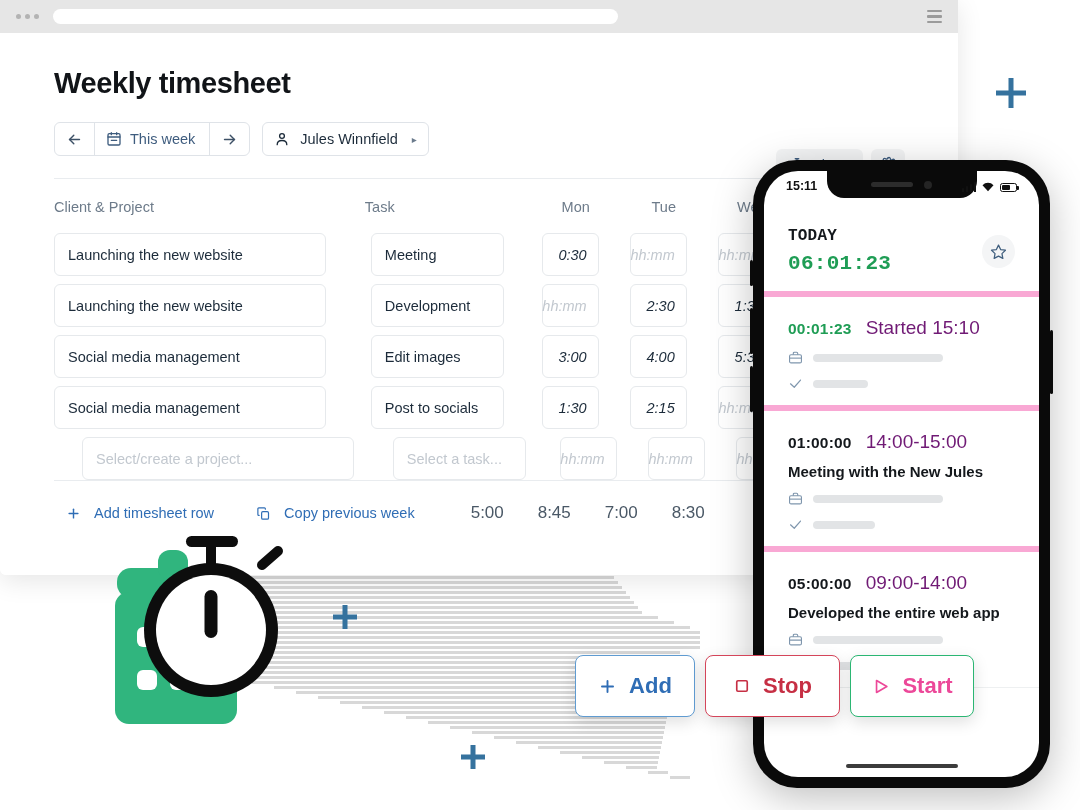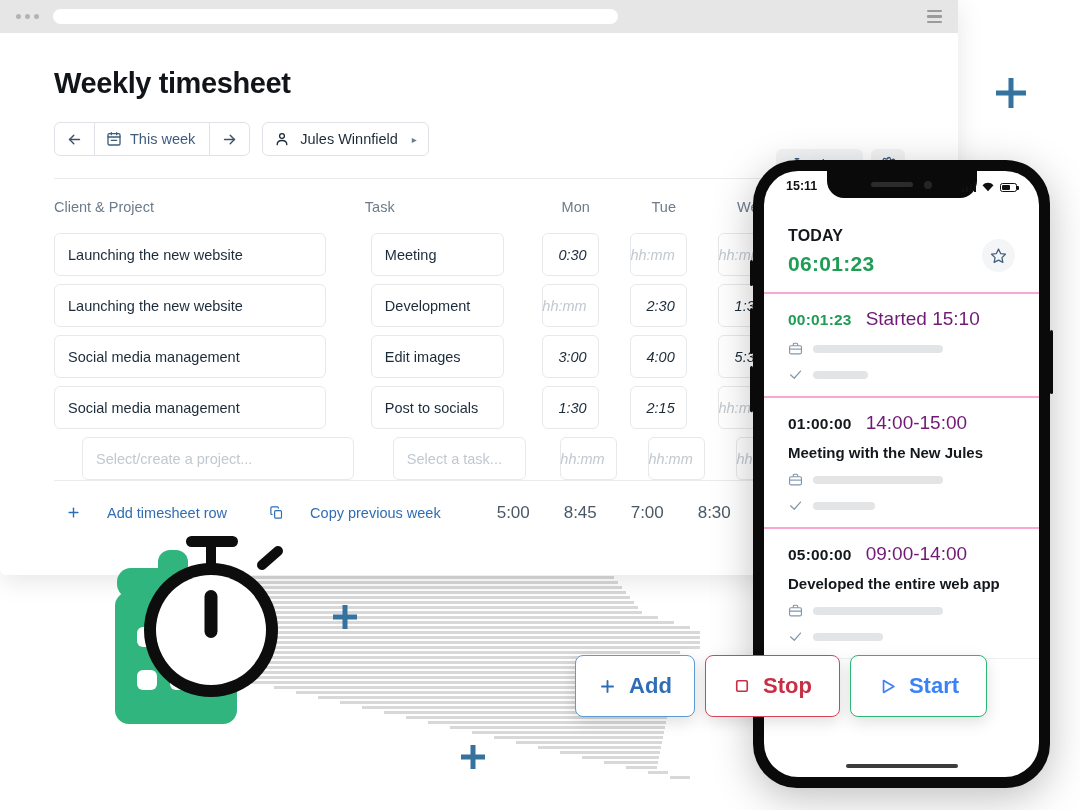--- a/index.html
+++ b/index.html
@@ -118,21 +118,21 @@
   .cellbox .ph { color:#c2c8cf; font-weight:normal; }
   td { padding:0; }
   td.daycell { padding-left: 10px; font-style: italic; }
   td.taskcell { padding-left: 6px; }
 
   .underline-row td { border-bottom:1px solid #e9ecef;padding-left:28px; }
 
   
   .tfoot { display:flex; align-items:center; margin-top: 14px; }
   .link {
-    display:flex; align-items:flex-start; gap:26px;
+    display:flex; align-items:flex-end; gap:13px;
     color:#2f6db5; font-size:14.5px;
   }
   .link.add { margin-left: 12px; }
   .link.copy { margin-left: 42px; }
   .totals { display:flex; margin-left: 56px; }
   .tot { width:67px; font-size:17px; color:#4a5866; }
 
   
   .phone {
     position:absolute; left: 753px; top: 160px;
@@ -161,27 +161,27 @@
   .statusbar .stime { font-size:12.5px; font-weight:bold; color:#111; }
   .status-icons { display:flex; align-items:flex-end; gap:5px; }
   .bars { display:flex; align-items:flex-end; gap:1.5px; height:10px;}
   .bars i { width:2.5px; background:#111; display:block; border-radius:0.5px;}
   .bars i:nth-child(1){height:4px;} .bars i:nth-child(2){height:6px;}
   .bars i:nth-child(3){height:8px;} .bars i:nth-child(4){height:10px;}
   .batt { width:17px; height:9px; border:1.3px solid #111; border-radius:2.5px; position:relative; }
   .batt::after{content:"";position:absolute;right:-3.2px;top:2px;width:2px;height:4px;background:#111;border-radius:0 1px 1px 0;}
   .batt i { position:absolute; left:1px; top:1px; bottom:1px; width:8px; background:#111; border-radius:1px; }
 
-  .today-block { padding: 26px 24px 16px 24px; display:flex; align-items:center; }
+  .today-block { padding: 26px 24px 16px 24px; display:flex; align-items:flex-start;font-family:Liberation Mono, monospace; }
   .today-block .tl { flex:1; }
   .today-lbl { font-size:16px; font-weight:bold; color:#14181c; letter-spacing:0.2px;}
   .today-time { font-size:21px; font-weight:bold; color:#1f9d55; margin-top:7px; letter-spacing:0.3px;}
   .starbtn { width:33px; height:33px; border-radius:50%; background:#f4f5f6; display:flex; align-items:center; justify-content:center; margin-top:8px;}
 
-  .entry { padding: 14px 24px 14px 24px; border-top:2px solid #f9a8d4; }
+  .entry { padding: 20px 24px 14px 24px; border-top:6px solid #f9a8d4; }
   .entry-head { display:flex; align-items:baseline; gap:14px; }
   .entry-dur { font-size:15.5px; font-weight:bold; color:#14181c; letter-spacing:0.2px;}
   .entry-dur.green { color:#1f9d55; }
   .entry-range { font-size:19px; color:#701a75; }
   .entry-title { font-size:15px; font-weight:bold; color:#14181c; margin-top:10px; }
   .metarow { display:flex; align-items:center; gap:10px; margin-top:11px; }
   .metabar { height:8px; border-radius:4px; background:#e2e4e6; }
 
   .phone-side { position:absolute; background:#0a0a0a; border-radius:2px; }
   .home-ind {
@@ -192,21 +192,21 @@
   
   .fabrow { position:absolute; left:575px; top:655px; display:flex; gap:10px; z-index:40; }
   .fab {
     display:flex; align-items:center; justify-content:center; gap:12px;
     height:62px; background:#ffffff; border-radius:8px;
     font-size:22px; font-weight:bold;
     box-shadow: 0 5px 16px rgba(0,0,0,0.13);
   }
   .fab.add { width:120px; border:1.6px solid #5f9bd1; color:#2f6db5; }
   .fab.stop { width:135px; border:1.6px solid #d4455a; color:#c62f44; }
-  .fab.start { width:137px; border:1.6px solid #2bb673; color:#3b82f6; }
+  .fab.start { width:124px; border:1.6px solid #2bb673; color:#ec4899; }
 
   
   .illus { position:absolute; left:112px; top:530px; width:250px; height:200px; z-index:12; }
 </style>
 </head>
 <body>
 
 <div id="stage">
 
   <div class="stripes" id="stripes">

